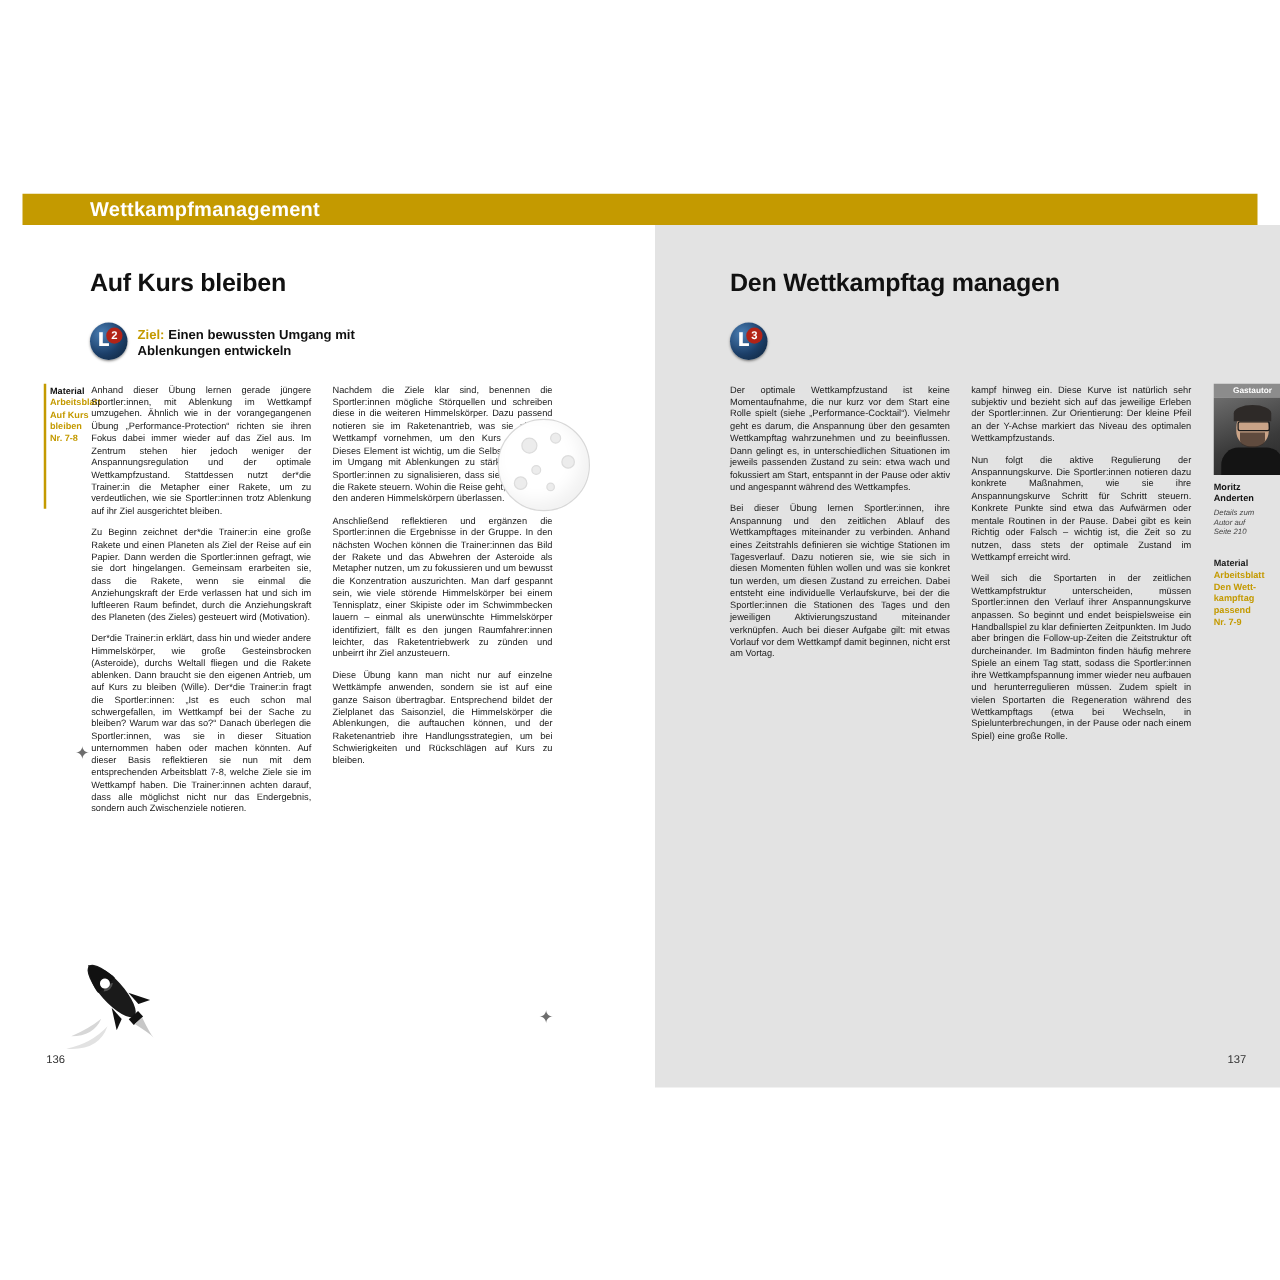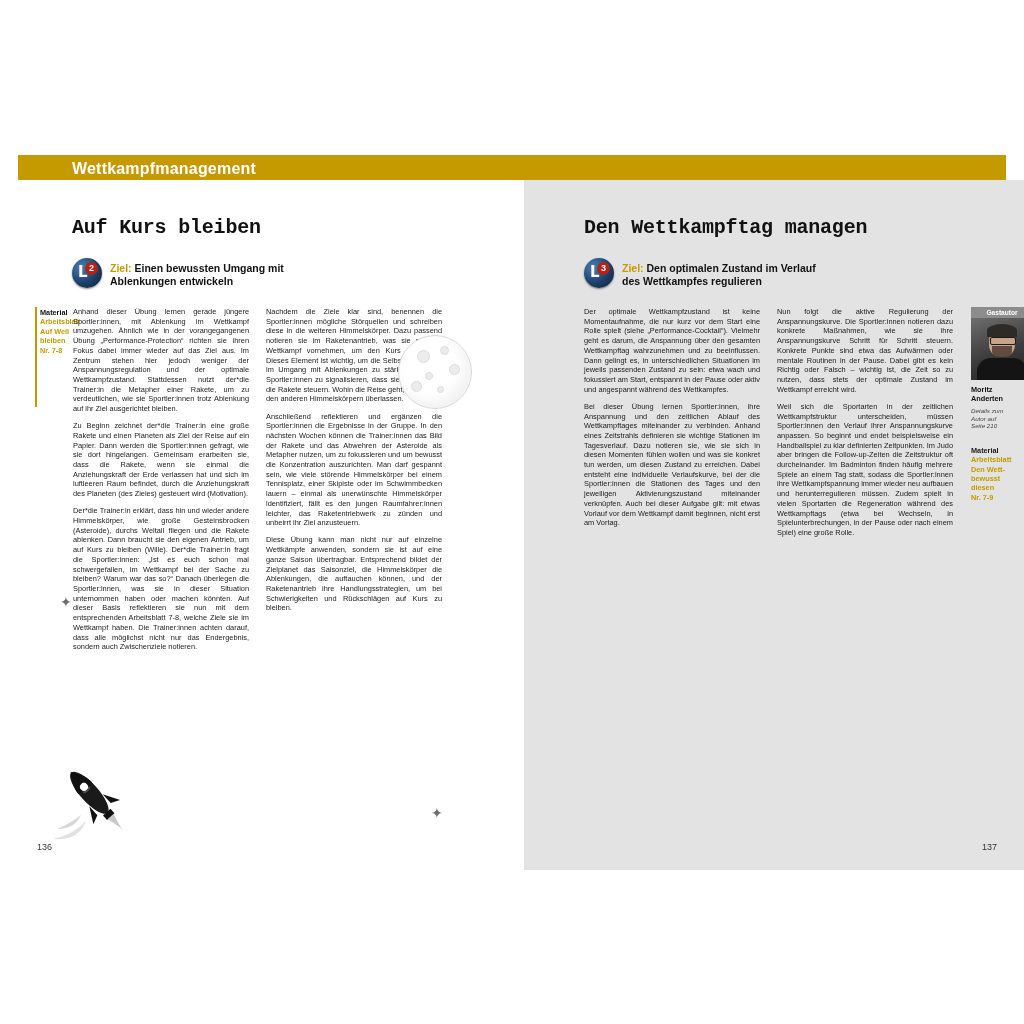--- a/index.html
+++ b/index.html
@@ -29,21 +29,21 @@
   .left-page{
     position:absolute;left:0;top:25px;width:494px;height:690px;
     background:#ffffff;
   }
   .right-page{
     position:absolute;left:506px;top:25px;width:584px;height:690px;
     background:#e3e3e3;
   }
 
   h1.title{
-    position:absolute;font-family:Liberation Mono, monospace;
+    position:absolute;font-family:Liberation Sans, sans-serif;
     font-weight:bold;font-size:20px;margin:0;color:#111;
     letter-spacing:-.2px;
   }
   .goal{
     position:absolute;font-size:10.5px;line-height:13.2px;font-weight:bold;
   }
   .goal .g-word{color:#c49a00;}
   .goal .g-text{color:#111;}
 
   
@@ -163,21 +163,21 @@
 
       <div class="goal" style="left:92px;top:82px;width:190px;">
         <span class="g-word">Ziel:</span>
         <span class="g-text">Einen bewussten Umgang mit Ablenkungen entwickeln</span>
       </div>
 
       <div class="sideline" style="left:17px;top:127px;height:100px;"></div>
       <div class="sidelabel" style="left:22px;top:128px;width:48px;">
         <span class="mat">Material</span><br>
         <span class="yel">Arbeitsblatt</span><br>
-        <span class="yel">Auf Weil</span><br>
+        <span class="yel">Auf Kurs</span><br>
         <span class="yel">bleiben</span><br>
         <span class="yel">Nr. 7-8</span>
       </div>
 
       <div class="col" style="left:55px;top:127px;width:176px;">
         <p>Anhand dieser Übung lernen gerade jüngere Sportler:innen, mit Ablenkung im Wettkampf umzugehen. Ähnlich wie in der vorangegangenen Übung „Performance-Protection“ richten sie ihren Fokus dabei immer wieder auf das Ziel aus. Im Zentrum stehen hier jedoch weniger der Anspannungsregulation und der optimale Wettkampfzustand. Stattdessen nutzt der*die Trainer:in die Metapher einer Rakete, um zu verdeutlichen, wie sie Sportler:innen trotz Ablenkung auf ihr Ziel ausgerichtet bleiben.</p>
         <p>Zu Beginn zeichnet der*die Trainer:in eine große Rakete und einen Planeten als Ziel der Reise auf ein Papier. Dann werden die Sportler:innen gefragt, wie sie dort hingelangen. Gemeinsam erarbeiten sie, dass die Rakete, wenn sie einmal die Anziehungskraft der Erde verlassen hat und sich im luftleeren Raum befindet, durch die Anziehungskraft des Planeten (des Zieles) gesteuert wird (Motivation).</p>
         <p>Der*die Trainer:in erklärt, dass hin und wieder andere Himmelskörper, wie große Gesteinsbrocken (Asteroide), durchs Weltall fliegen und die Rakete ablenken. Dann braucht sie den eigenen Antrieb, um auf Kurs zu bleiben (Wille). Der*die Trainer:in fragt die Sportler:innen: „Ist es euch schon mal schwergefallen, im Wettkampf bei der Sache zu bleiben? Warum war das so?“ Danach überlegen die Sportler:innen, was sie in dieser Situation unternommen haben oder machen könnten. Auf dieser Basis reflektieren sie nun mit dem entsprechenden Arbeitsblatt 7-8, welche Ziele sie im Wettkampf haben. Die Trainer:innen achten darauf, dass alle möglichst nicht nur das Endergebnis, sondern auch Zwischenziele notieren.</p>
       </div>
 
@@ -221,31 +221,28 @@
 
     <div class="right-page">
 
       <h1 class="title" style="left:60px;top:36px;">Den Wettkampftag managen</h1>
 
       <div class="badge" style="left:60px;top:78px;">
         <span class="l">L</span>
         <span class="num">3</span>
       </div>
 
-      <div class="goal" style="left:98px;top:82px;width:200px;">
-        <span class="g-word">Ziel:</span>
-        <span class="g-text">Den optimalen Zustand im Verlauf des Wettkampfes regulieren</span>
-      </div>
 
       <div class="col" style="left:60px;top:127px;width:176px;">
         <p>Der optimale Wettkampfzustand ist keine Momentaufnahme, die nur kurz vor dem Start eine Rolle spielt (siehe „Performance-Cocktail“). Vielmehr geht es darum, die Anspannung über den gesamten Wettkampftag wahrzunehmen und zu beeinflussen. Dann gelingt es, in unterschiedlichen Situationen im jeweils passenden Zustand zu sein: etwa wach und fokussiert am Start, entspannt in der Pause oder aktiv und angespannt während des Wettkampfes.</p>
         <p>Bei dieser Übung lernen Sportler:innen, ihre Anspannung und den zeitlichen Ablauf des Wettkampftages miteinander zu verbinden. Anhand eines Zeitstrahls definieren sie wichtige Stationen im Tagesverlauf. Dazu notieren sie, wie sie sich in diesen Momenten fühlen wollen und was sie konkret tun werden, um diesen Zustand zu erreichen. Dabei entsteht eine individuelle Verlaufskurve, bei der die Sportler:innen die Stationen des Tages und den jeweiligen Aktivierungszustand miteinander verknüpfen. Auch bei dieser Aufgabe gilt: mit etwas Vorlauf vor dem Wettkampf damit beginnen, nicht erst am Vortag.</p>
       </div>
 
       <div class="col" style="left:253px;top:127px;width:176px;">
+        <p>kampf hinweg ein. Diese Kurve ist natürlich sehr subjektiv und bezieht sich auf das jeweilige Erleben der Sportler:innen. Zur Orientierung: Der kleine Pfeil an der Y-Achse markiert das Niveau des optimalen Wettkampfzustands.</p>
         <p>Nun folgt die aktive Regulierung der Anspannungskurve. Die Sportler:innen notieren dazu konkrete Maßnahmen, wie sie ihre Anspannungskurve Schritt für Schritt steuern. Konkrete Punkte sind etwa das Aufwärmen oder mentale Routinen in der Pause. Dabei gibt es kein Richtig oder Falsch – wichtig ist, die Zeit so zu nutzen, dass stets der optimale Zustand im Wettkampf erreicht wird.</p>
         <p>Weil sich die Sportarten in der zeitlichen Wettkampfstruktur unterscheiden, müssen Sportler:innen den Verlauf ihrer Anspannungskurve anpassen. So beginnt und endet beispielsweise ein Handballspiel zu klar definierten Zeitpunkten. Im Judo aber bringen die Follow-up-Zeiten die Zeitstruktur oft durcheinander. Im Badminton finden häufig mehrere Spiele an einem Tag statt, sodass die Sportler:innen ihre Wettkampfspannung immer wieder neu aufbauen und herunterregulieren müssen. Zudem spielt in vielen Sportarten die Regeneration während des Wettkampftags (etwa bei Wechseln, in Spielunterbrechungen, in der Pause oder nach einem Spiel) eine große Rolle.</p>
       </div>
 
       <div class="guest" style="left:447px;top:127px;">
         <div class="hdr">Gastautor</div>
         <div class="photo">
           <div class="body"></div>
           <div class="head"></div>
           <div class="beard"></div>
@@ -258,22 +255,22 @@
         </div>
         <div class="det">
           <span>Details zum</span><br>
           <span>Autor auf</span><br>
           <span>Seite 210</span>
         </div>
         <div class="mat">
           <span>Material</span><br>
           <span class="yel">Arbeitsblatt</span><br>
           <span class="yel">Den Wett-</span><br>
-          <span class="yel">bewusst</span><br>
-          <span class="yel">diesen</span><br>
+          <span class="yel">kampftag</span><br>
+          <span class="yel">passend</span><br>
           <span class="yel">Nr. 7-9</span>
         </div>
       </div>
 
       <div class="pagenum" style="left:458px;top:662px;">137</div>
     </div>
 
   </div>
 </div>
 

